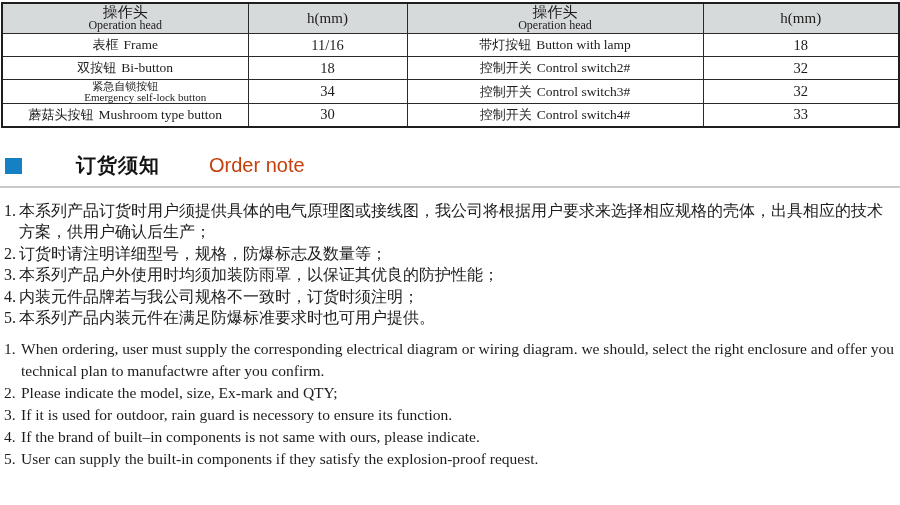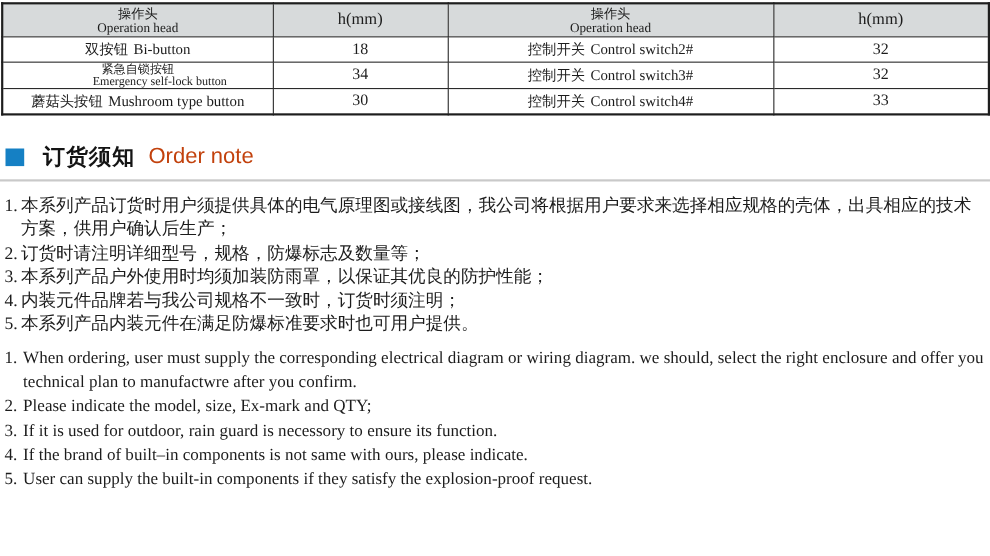--- a/index.html
+++ b/index.html
@@ -21,36 +21,36 @@
   }
   table.spec th, table.spec td {
     border: 1px solid #2a2a2a;
     text-align: center;
     vertical-align: middle;
     padding: 0;
     overflow: hidden;
     white-space: nowrap;
   }
   tr.hdr th { background: #d7dadb; height: 29px; font-weight: normal; }
-  .hzh { font-size: 12px; line-height: 14px; font-family: serif; }
+  .hzh { font-size: 15px; line-height: 14px; font-family: serif; }
   .hen { font-size: 12px; line-height: 13px; font-family: Liberation Serif, serif; }
   .hmm { font-size: 15px; font-family: "Liberation Serif", serif; }
   tr.row { height: 23px; }
   td.name { font-size: 13px; }
   td.name .zh { font-family: serif; }
   td.name .en { font-family: "Liberation Serif", serif; font-size: 13.5px; margin-left: 5px; }
   td.name.stack { line-height: 11px; }
   td.name .s1 { font-size: 11px; line-height: 12px; font-family: serif; }
   td.name .s2 { font-size: 11px; line-height: 11px; font-family: "Liberation Serif", serif; padding-left: 40px; }
   td.hval { font-size: 14.5px; font-family: "Liberation Serif", serif; }
 
   
   .section-head {
     display: flex; align-items: center;
-    margin: 27px 0 0 5px; height: 22px;
+    margin: 27px 0 0 5px; height: 22px; gap: 37px;
   }
   .bullet { width: 17px; height: 16px; background: #1580c4; flex: 0 0 auto; }
   .zh-title {
     margin-left: 17px;
     font-family: "Liberation Sans", sans-serif;
     font-weight: bold; font-size: 20px; color: #141414;
     letter-spacing: 1px;
   }
   .en-title {
     margin-left: 12px;
@@ -87,20 +87,30 @@
         <div class="hen">Operation head</div>
       </th>
       <th class="hmm">h(mm)</th>
       <th>
         <div class="hzh">操作头</div>
         <div class="hen">Operation head</div>
       </th>
       <th class="hmm">h(mm)</th>
     </tr>
 
+    <tr class="row">
+      <td class="name">
+        <span class="zh">表框</span><span class="en">Frame</span>
+      </td>
+      <td class="hval">11/16</td>
+      <td class="name">
+        <span class="zh">带灯按钮</span><span class="en">Button with lamp</span>
+      </td>
+      <td class="hval">18</td>
+    </tr>
 
 
     <tr class="row">
       <td class="name">
         <span class="zh">双按钮</span><span class="en">Bi-button</span>
       </td>
       <td class="hval">18</td>
       <td class="name">
         <span class="zh">控制开关</span><span class="en">Control switch2#</span>
       </td>

